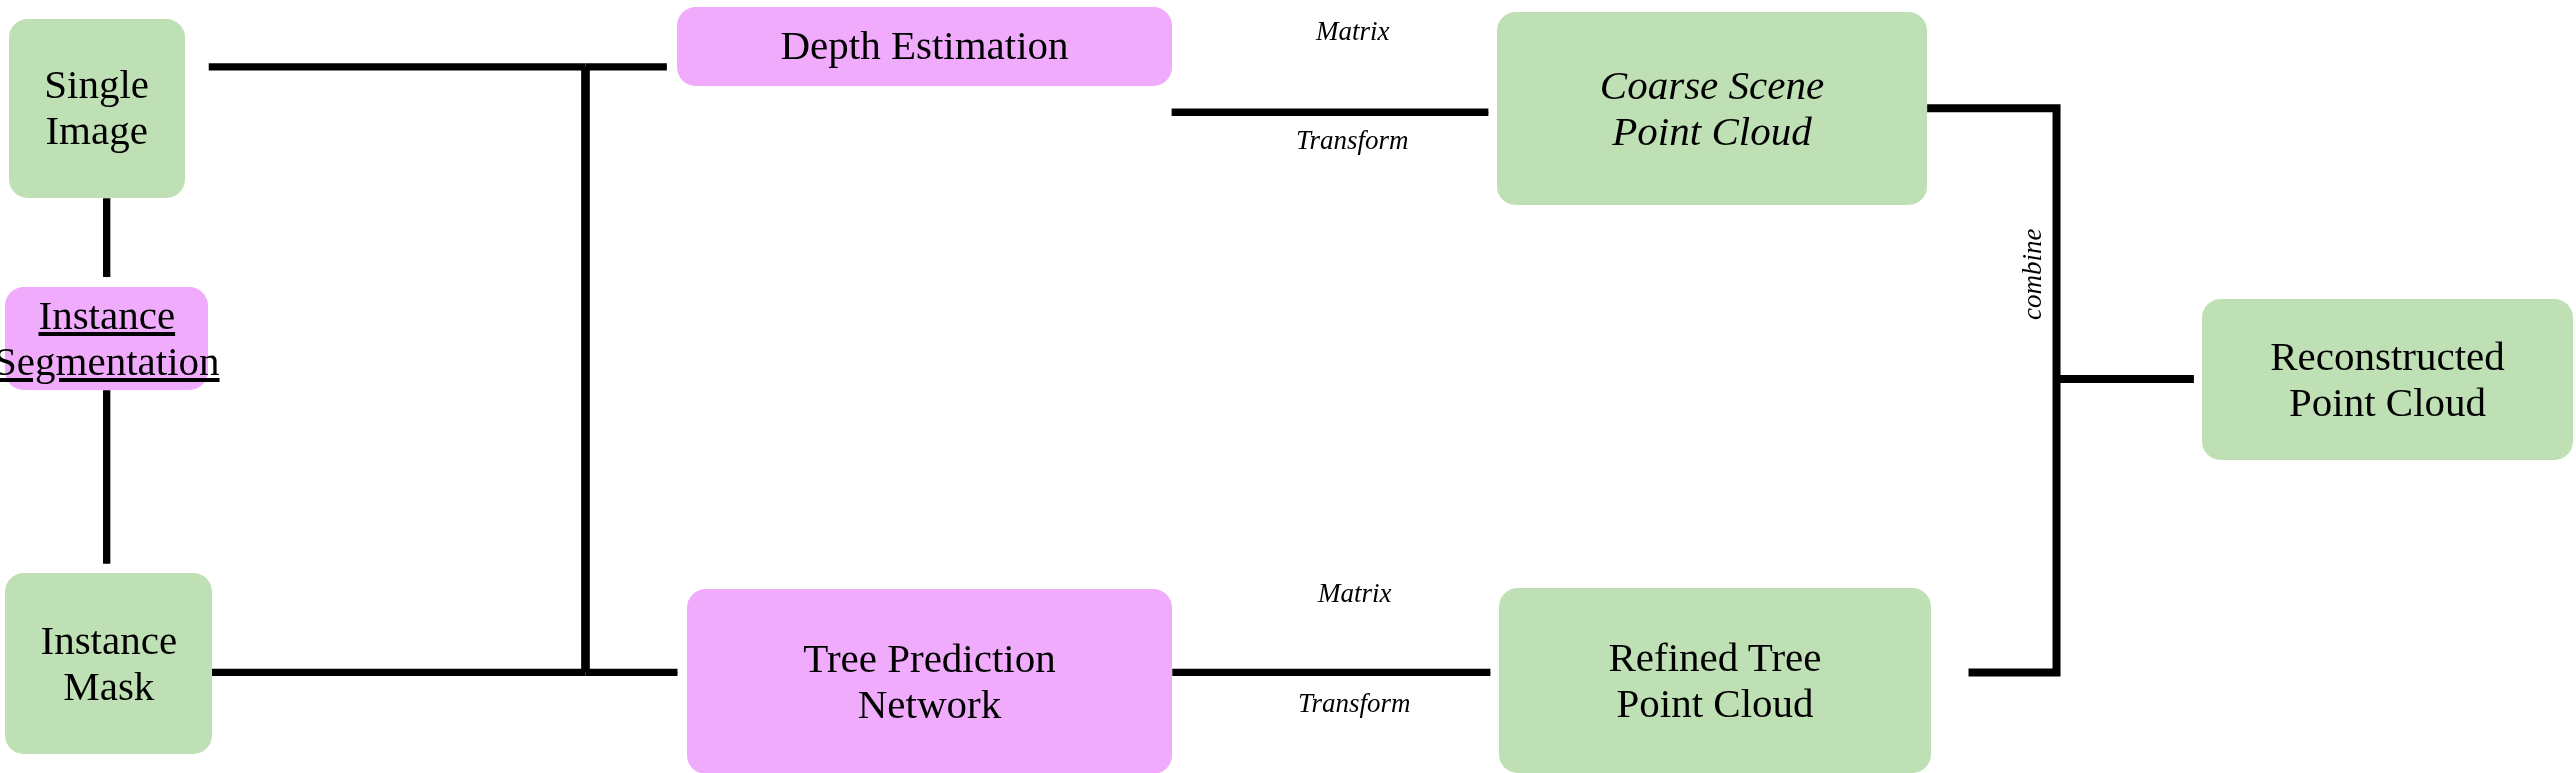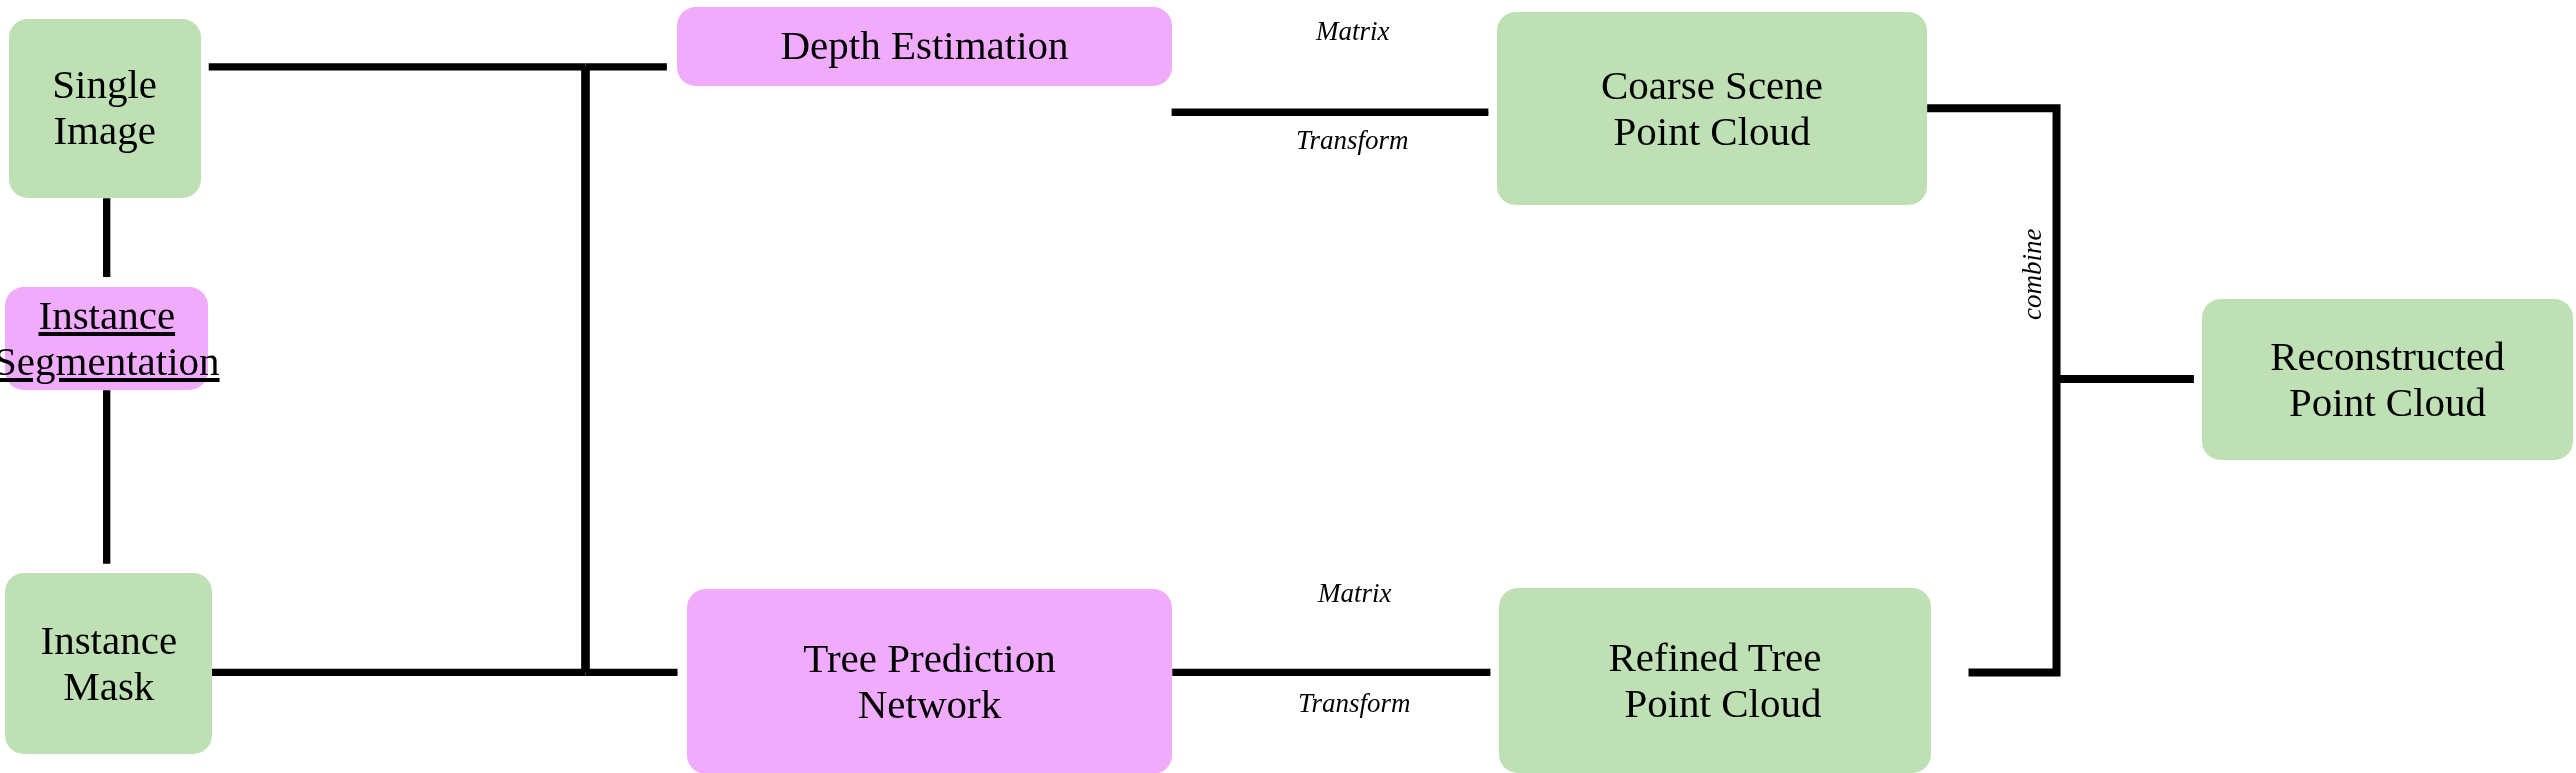--- a/index.html
+++ b/index.html
@@ -102,48 +102,48 @@
 
     <g>
       <path d="M2952,1008 L3084,1008 L3084,568" stroke="#000000" stroke-width="12" fill="none"></path>
     </g>
 
     <g>
       <path d="M3084,568 L3290,568" stroke="#000000" stroke-width="12" fill="none" marker-end="url(#ah)"></path>
     </g>
   </svg>
 
-  <div class="node green" style="left:8.7px; top:18.7px; width:192px; height:179px;">
+  <div class="node green" style="left:8.7px; top:18.7px; width:176px; height:179px;">
     <span>Single Image</span>
   </div>
 
   <div class="node yellow" style="left:5.3px; top:287px; width:203px; height:103px;text-decoration:underline;">
     <span>Instance
 Segmentation</span>
   </div>
 
   <div class="node green" style="left:5.3px; top:573px; width:207px; height:181px;">
     <span>Instance Mask</span>
   </div>
 
   <div class="node yellow" style="left:677px; top:6.7px; width:495px; height:79px;">
     <span>Depth Estimation</span>
   </div>
 
-  <div class="node green" style="left:1497px; top:12px; width:430px; height:193px;">
+  <div class="node green" style="left:1497px; top:12px; width:430px; height:193px;font-style:italic;">
     <span>Coarse Scene
 Point Cloud</span>
   </div>
 
   <div class="node yellow" style="left:687px; top:589px; width:485px; height:185px;">
     <span>Tree Prediction
 Network</span>
   </div>
 
-  <div class="node green" style="left:1499px; top:588px; width:432px; height:185px;text-align:right;">
+  <div class="node green" style="left:1499px; top:588px; width:432px; height:185px;">
     <span>Refined Tree
 Point Cloud</span>
   </div>
 
   <div class="node green" style="left:2202px; top:299px; width:371px; height:161px;">
     <span>Reconstructed
 Point Cloud</span>
   </div>
 
   <div class="edge-label" style="left:1316px; top:18px;">Matrix</div>

